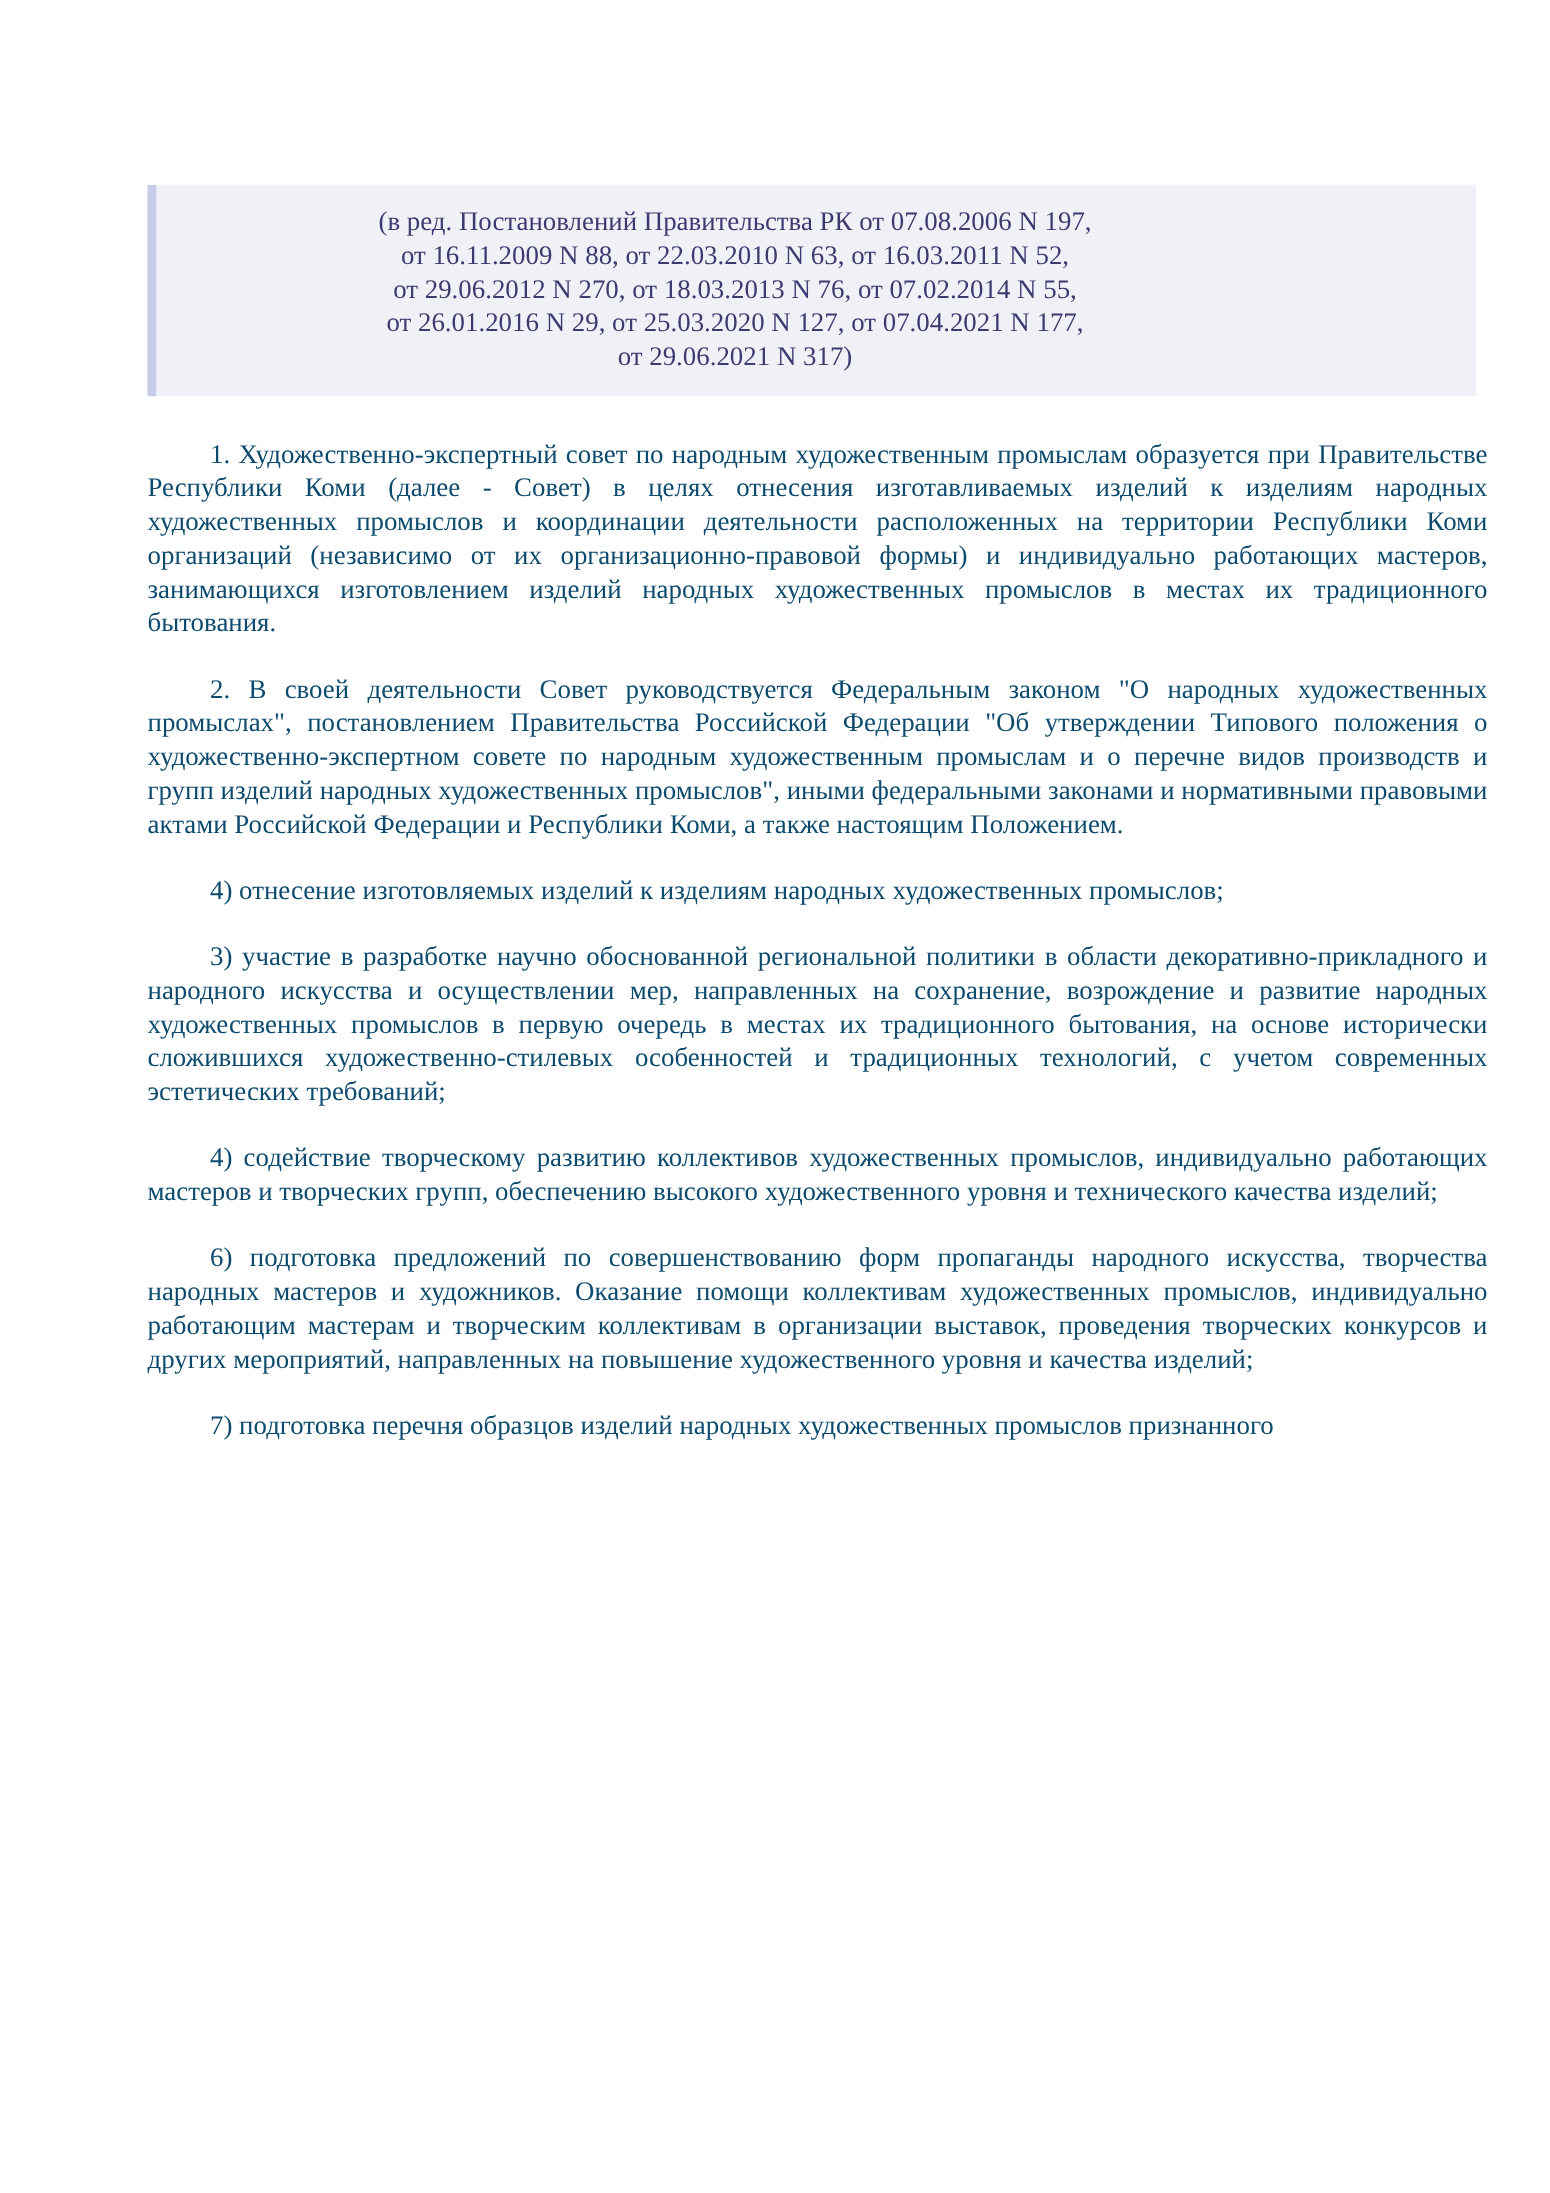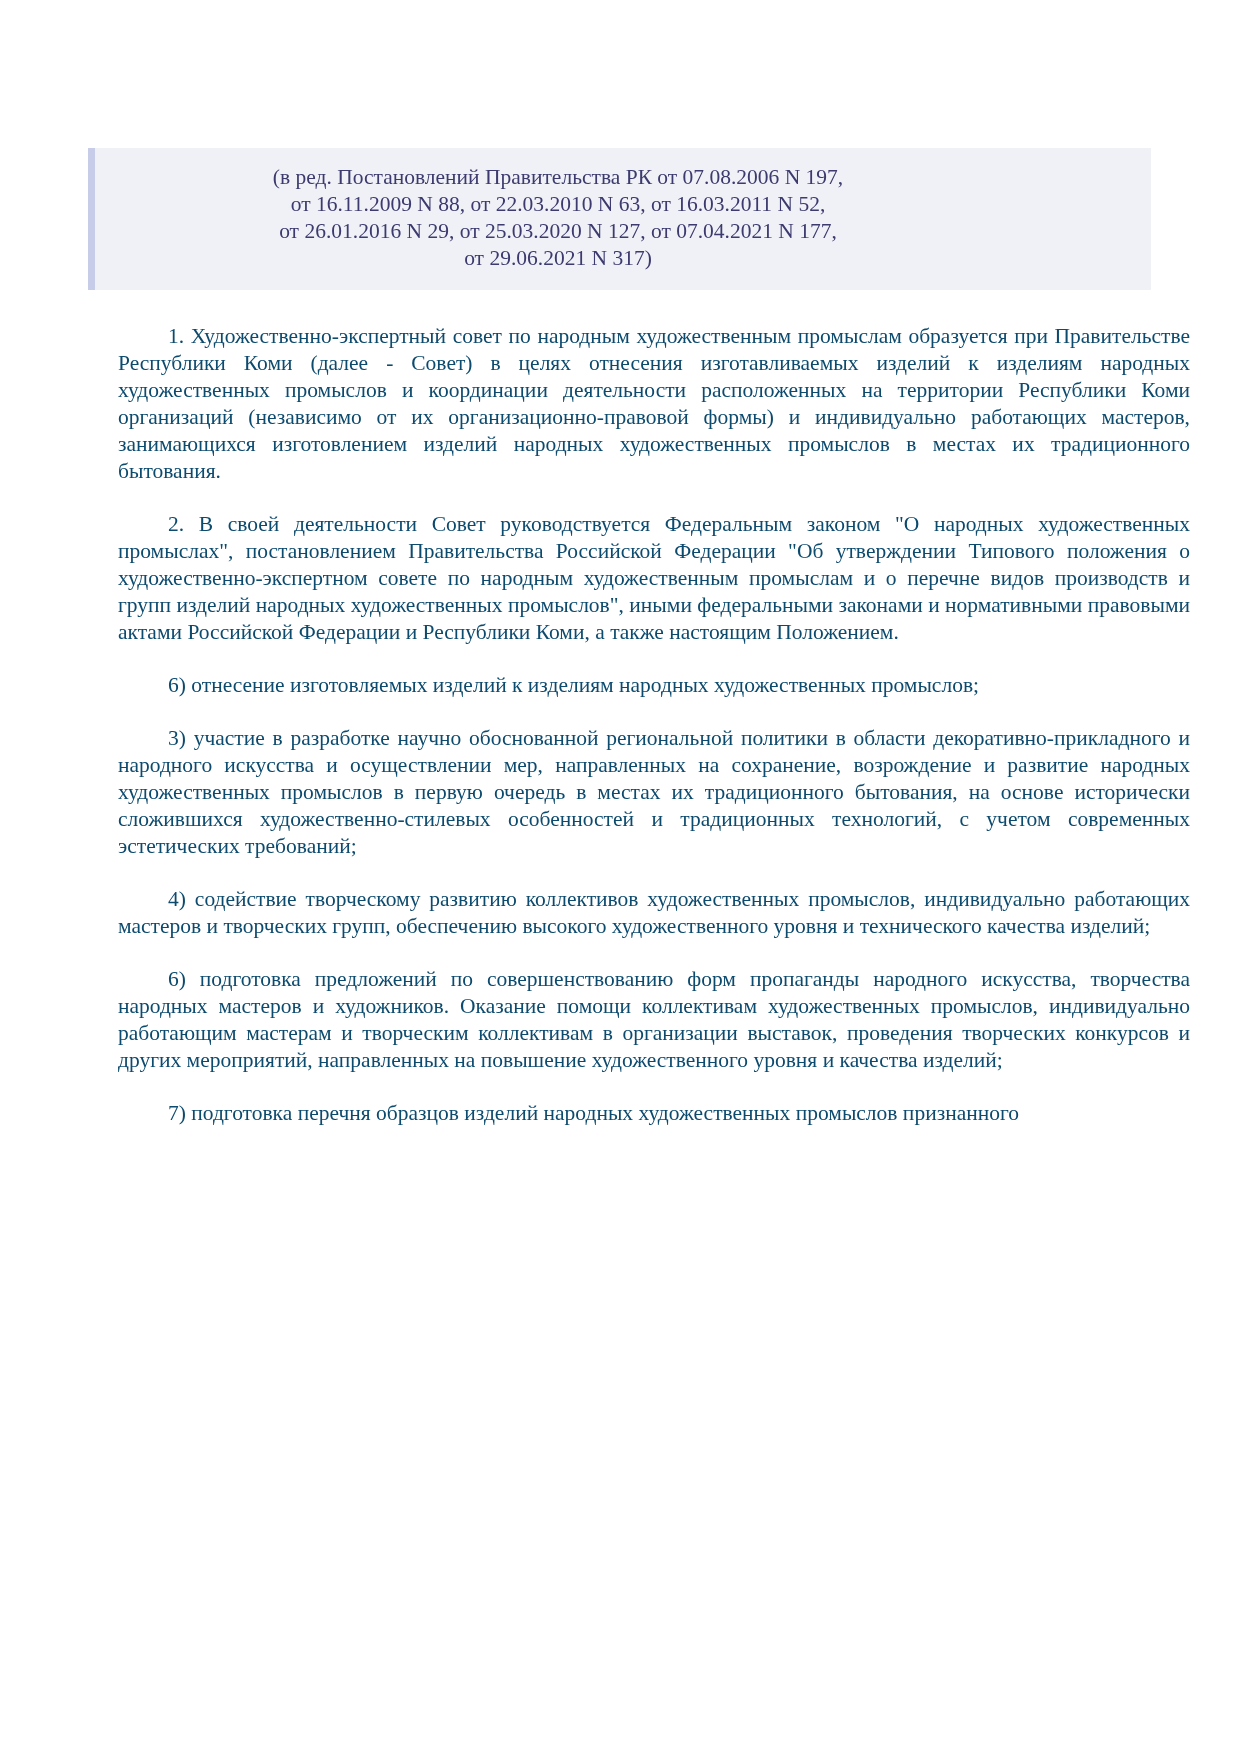--- a/index.html
+++ b/index.html
@@ -15,21 +15,21 @@
   }
   .page {
     position: relative;
     width: 1240px;
     height: 1754px;
     padding-top: 148px;
     box-sizing: border-box;
     background: #ffffff;
   }
   .amendment-box {
-    margin-left: 88px;
+    margin-left: 118px;
     width: 1063px;
     box-sizing: border-box;
     background: var(--box-bg, #f0f1f7);
     border-left: 7px solid var(--box-stripe, #c7cce9);
     padding: 16px 0 18px 0;
   }
   .amendment-inner {
     width: 926px;
     text-align: center;
     color: var(--box-text, #3c3a6e);
@@ -55,28 +55,29 @@
 </style>
 </head>
 <body>
 
 <div class="page">
 
   <div class="amendment-box">
     <div class="amendment-inner">
       <div>(в ред. Постановлений Правительства РК от 07.08.2006 N 197,</div>
       <div>от 16.11.2009 N 88, от 22.03.2010 N 63, от 16.03.2011 N 52,</div>
+      <div>от 29.06.2012 N 270, от 18.03.2013 N 76, от 07.02.2014 N 55,</div>
       <div>от 26.01.2016 N 29, от 25.03.2020 N 127, от 07.04.2021 N 177,</div>
       <div>от 29.06.2021 N 317)</div>
     </div>
   </div>
 
   <div class="content">
     <p>1. Художественно-экспертный совет по народным художественным промыслам образуется при Правительстве Республики Коми (далее - Совет) в целях отнесения изготавливаемых изделий к изделиям народных художественных промыслов и координации деятельности расположенных на территории Республики Коми организаций (независимо от их организационно-правовой формы) и индивидуально работающих мастеров, занимающихся изготовлением изделий народных художественных промыслов в местах их традиционного бытования.</p>
     <p>2. В своей деятельности Совет руководствуется Федеральным законом "О народных художественных промыслах", постановлением Правительства Российской Федерации "Об утверждении Типового положения о художественно-экспертном совете по народным художественным промыслам и о перечне видов производств и групп изделий народных художественных промыслов", иными федеральными законами и нормативными правовыми актами Российской Федерации и Республики Коми, а также настоящим Положением.</p>
-    <p>6) отнесение изготовляемых изделий к изделиям народных художественных промыслов;</p>
+    <p>4) отнесение изготовляемых изделий к изделиям народных художественных промыслов;</p>
     <p>3) участие в разработке научно обоснованной региональной политики в области декоративно-прикладного и народного искусства и осуществлении мер, направленных на сохранение, возрождение и развитие народных художественных промыслов в первую очередь в местах их традиционного бытования, на основе исторически сложившихся художественно-стилевых особенностей и традиционных технологий, с учетом современных эстетических требований;</p>
     <p>4) содействие творческому развитию коллективов художественных промыслов, индивидуально работающих мастеров и творческих групп, обеспечению высокого художественного уровня и технического качества изделий;</p>
     <p>6) подготовка предложений по совершенствованию форм пропаганды народного искусства, творчества народных мастеров и художников. Оказание помощи коллективам художественных промыслов, индивидуально работающим мастерам и творческим коллективам в организации выставок, проведения творческих конкурсов и других мероприятий, направленных на повышение художественного уровня и качества изделий;</p>
     <p>7) подготовка перечня образцов изделий народных художественных промыслов признанного</p>
   </div>
 
 </div>
 
 </body></html>

